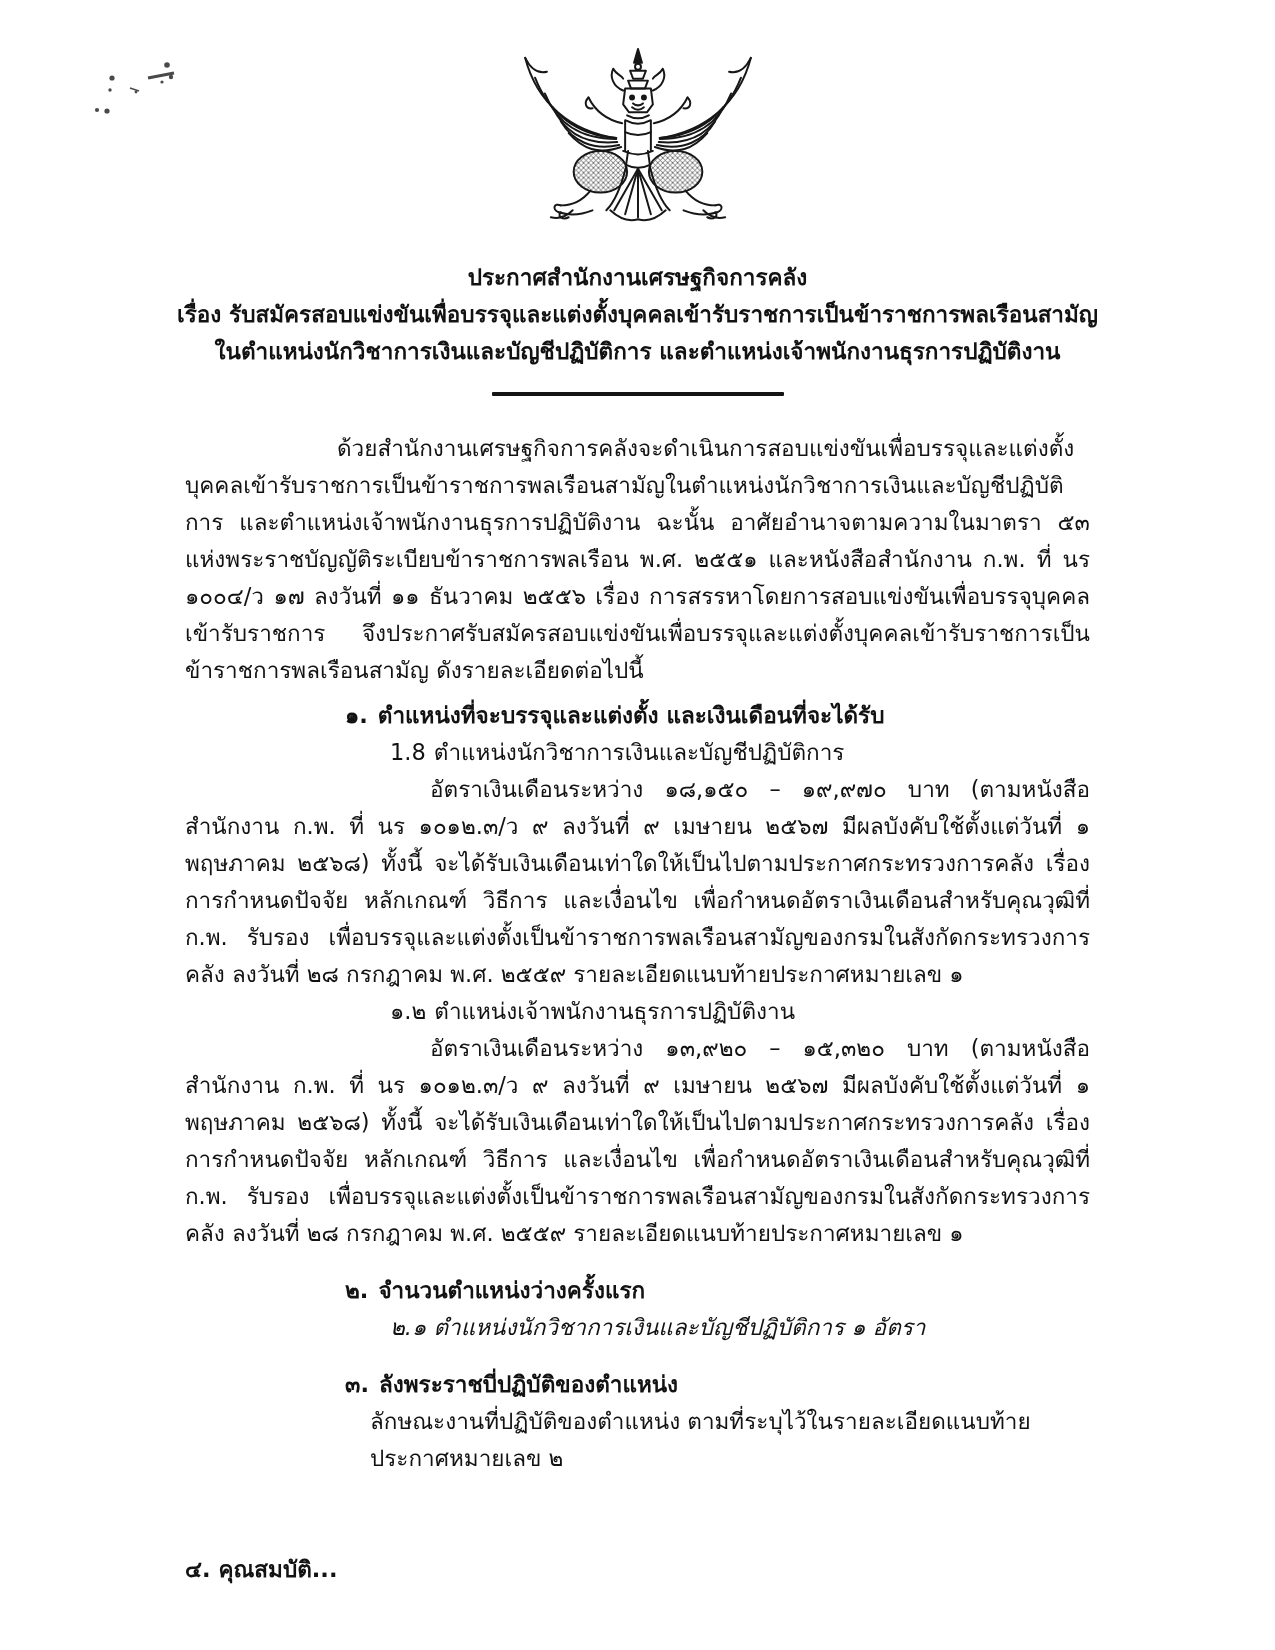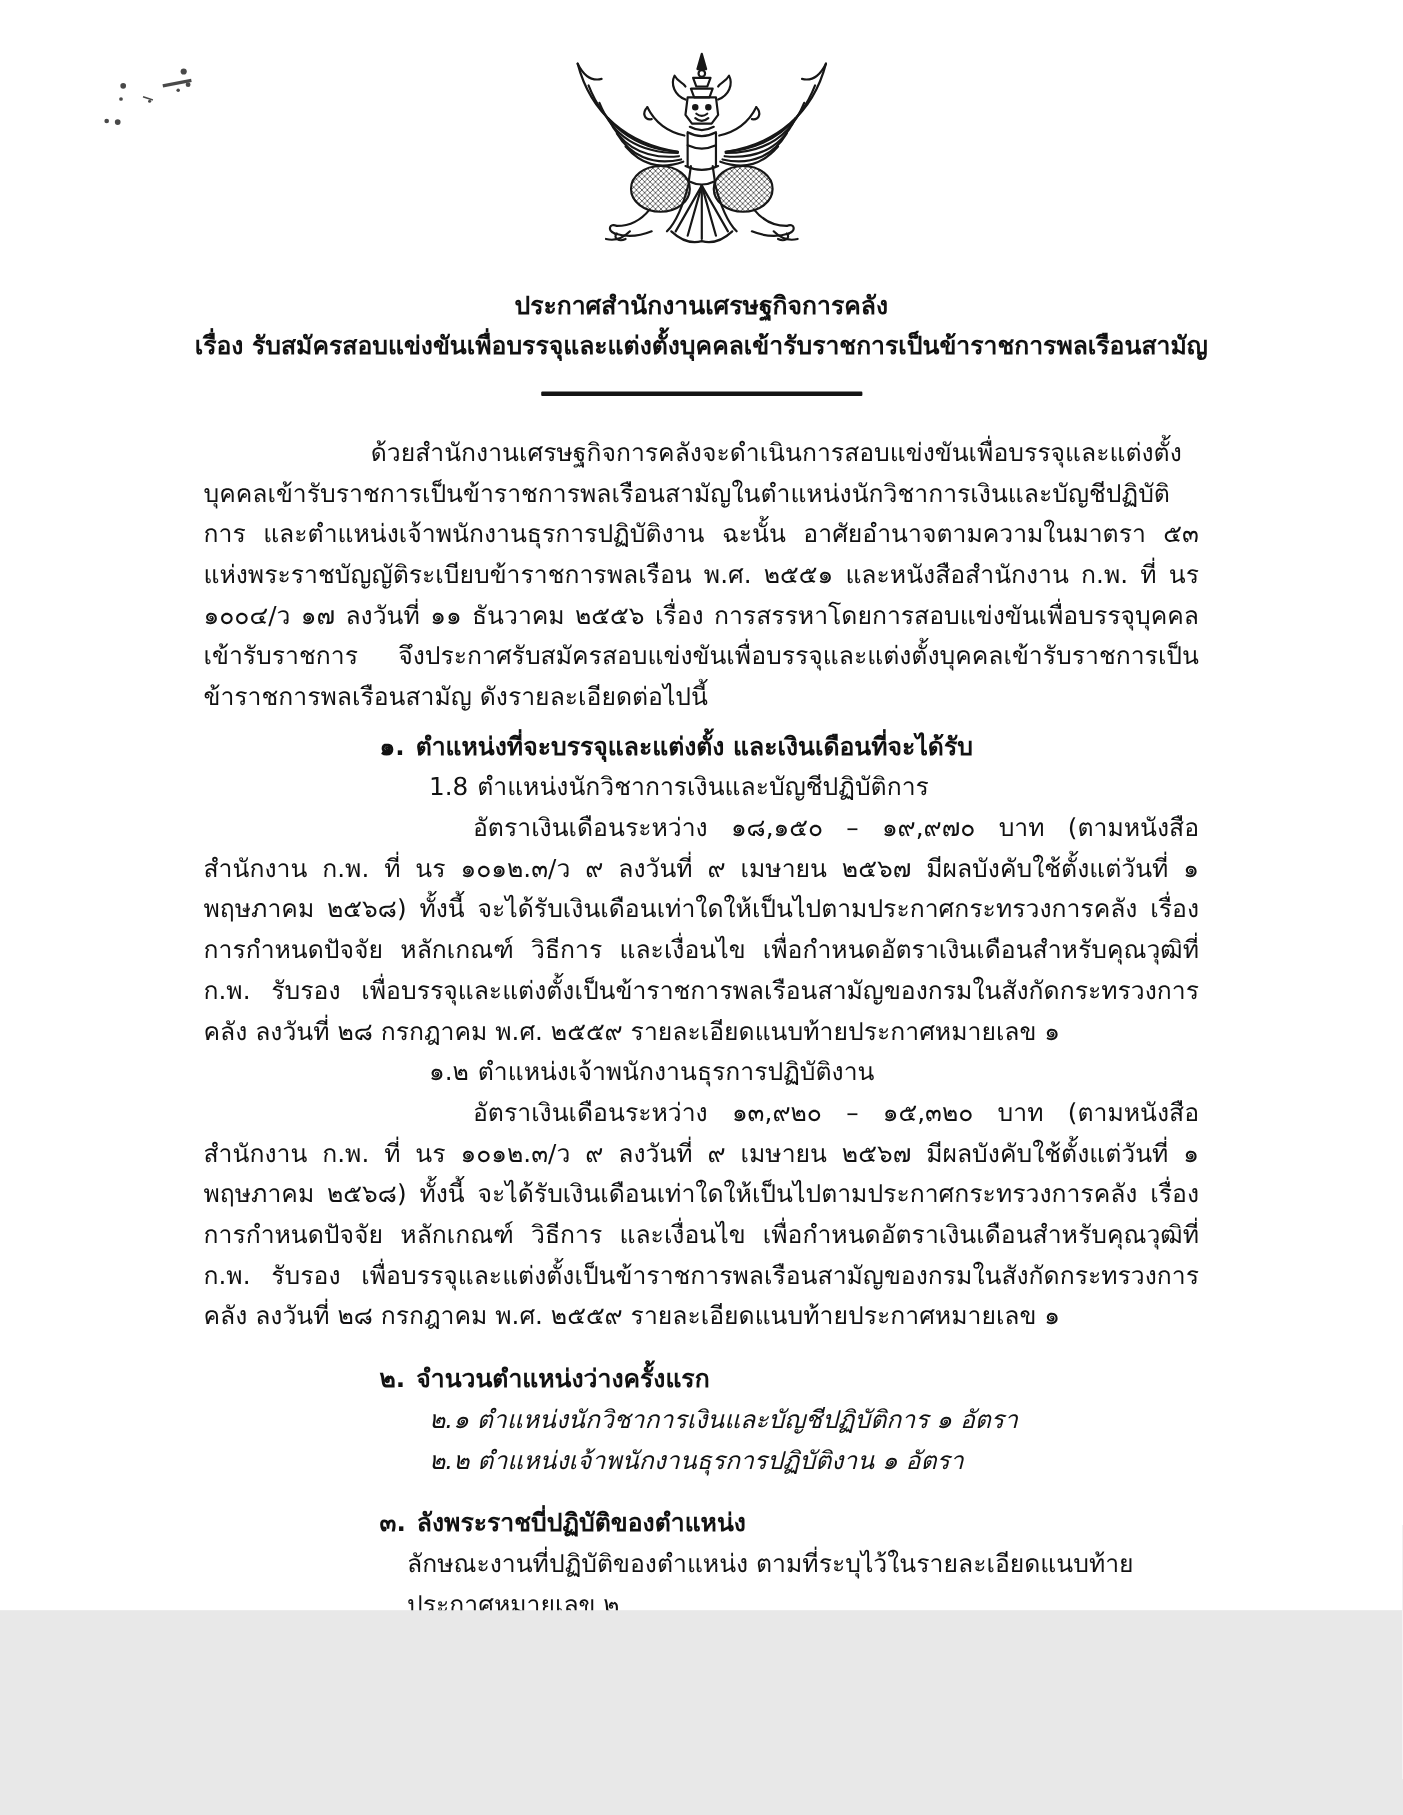--- a/index.html
+++ b/index.html
@@ -1,18 +1,18 @@
 <!DOCTYPE html>
 <html><head>
 <meta charset="utf-8">
 <style>
   html,body{margin:0;padding:0;background:#e8e8e8;}
   .page{
     position:relative;
-    width:1275px;height:1464px;
+    width:1275px;height:1650px;
     margin:0 auto;
     background:#ffffff;
     color:#121212;
     font-family:"DejaVu Sans","Liberation Sans",sans-serif;
     font-size:22.5px;
     line-height:37px;
     overflow:hidden;
   }
   .content{padding:0 185px;}
   .pen-mark{position:absolute;left:70px;top:42px;opacity:.85;}
@@ -141,20 +141,21 @@
         <path d="M128,124 C122,148 116,160 108,168"></path>
         <path d="M152,124 C158,148 164,160 172,168"></path>
         <path d="M112,168 Q126,181 140,177 Q154,181 168,168"></path>
       </g>
     </svg>
   </div>
 
   <div class="title-block">
     <div class="title-line">ประกาศสำนักงานเศรษฐกิจการคลัง</div>
     <div class="title-line">เรื่อง  รับสมัครสอบแข่งขันเพื่อบรรจุและแต่งตั้งบุคคลเข้ารับราชการเป็นข้าราชการพลเรือนสามัญ</div>
+    <div class="title-line">ในตำแหน่งนักวิชาการเงินและบัญชีปฏิบัติการ และตำแหน่งเจ้าพนักงานธุรการปฏิบัติงาน</div>
   </div>
 
   <div class="title-divider"></div>
 
   <div class="content">
 
     <p class="para">ด้วยสำนักงานเศรษฐกิจการคลังจะดำเนินการสอบแข่งขันเพื่อบรรจุและแต่งตั้งบุคคลเข้ารับราชการเป็นข้าราชการพลเรือนสามัญในตำแหน่งนักวิชาการเงินและบัญชีปฏิบัติการ และตำแหน่งเจ้าพนักงานธุรการปฏิบัติงาน ฉะนั้น อาศัยอำนาจตามความในมาตรา ๕๓ แห่งพระราชบัญญัติระเบียบข้าราชการพลเรือน พ.ศ. ๒๕๕๑ และหนังสือสำนักงาน ก.พ. ที่ นร ๑๐๐๔/ว ๑๗ ลงวันที่ ๑๑ ธันวาคม ๒๕๕๖ เรื่อง การสรรหาโดยการสอบแข่งขันเพื่อบรรจุบุคคลเข้ารับราชการ จึงประกาศรับสมัครสอบแข่งขันเพื่อบรรจุและแต่งตั้งบุคคลเข้ารับราชการเป็นข้าราชการพลเรือนสามัญ ดังรายละเอียดต่อไปนี้</p>
 
     <p class="sec-heading sec1-heading">
       <span class="num">๑.</span><span>ตำแหน่งที่จะบรรจุและแต่งตั้ง และเงินเดือนที่จะได้รับ</span>
@@ -168,21 +169,20 @@
     <p class="subsec-title">
       <span class="numsub">๑.๒</span><span>ตำแหน่งเจ้าพนักงานธุรการปฏิบัติงาน</span>
     </p>
     <p class="subsec-body">อัตราเงินเดือนระหว่าง ๑๓,๙๒๐ – ๑๕,๓๒๐ บาท (ตามหนังสือสำนักงาน ก.พ. ที่ นร ๑๐๑๒.๓/ว ๙ ลงวันที่ ๙ เมษายน ๒๕๖๗ มีผลบังคับใช้ตั้งแต่วันที่ ๑ พฤษภาคม ๒๕๖๘) ทั้งนี้ จะได้รับเงินเดือนเท่าใดให้เป็นไปตามประกาศกระทรวงการคลัง เรื่อง การกำหนดปัจจัย หลักเกณฑ์ วิธีการ และเงื่อนไข เพื่อกำหนดอัตราเงินเดือนสำหรับคุณวุฒิที่ ก.พ. รับรอง เพื่อบรรจุและแต่งตั้งเป็นข้าราชการพลเรือนสามัญของกรมในสังกัดกระทรวงการคลัง ลงวันที่ ๒๘ กรกฎาคม พ.ศ. ๒๕๕๙ รายละเอียดแนบท้ายประกาศหมายเลข ๑</p>
 
     <p class="sec-heading sec-gap">
       <span class="num">๒.</span><span>จำนวนตำแหน่งว่างครั้งแรก</span>
     </p>
     <div class="sec-items">
       <p>๒.๑ ตำแหน่งนักวิชาการเงินและบัญชีปฏิบัติการ ๑ อัตรา</p>
-      <p>๒.๒ ตำแหน่งเจ้าพนักงานธุรการปฏิบัติงาน ๑ อัตรา</p>
     </div>
 
     <p class="sec-heading sec-gap">
       <span class="num">๓.</span><span>ลังพระราชบี่ปฏิบัติของตำแหน่ง</span>
     </p>
     <p class="sec3-body">ลักษณะงานที่ปฏิบัติของตำแหน่ง ตามที่ระบุไว้ในรายละเอียดแนบท้ายประกาศหมายเลข ๒</p>
 
     <p class="footer-continuation">๔. คุณสมบัติ...</p>
 
   </div>

